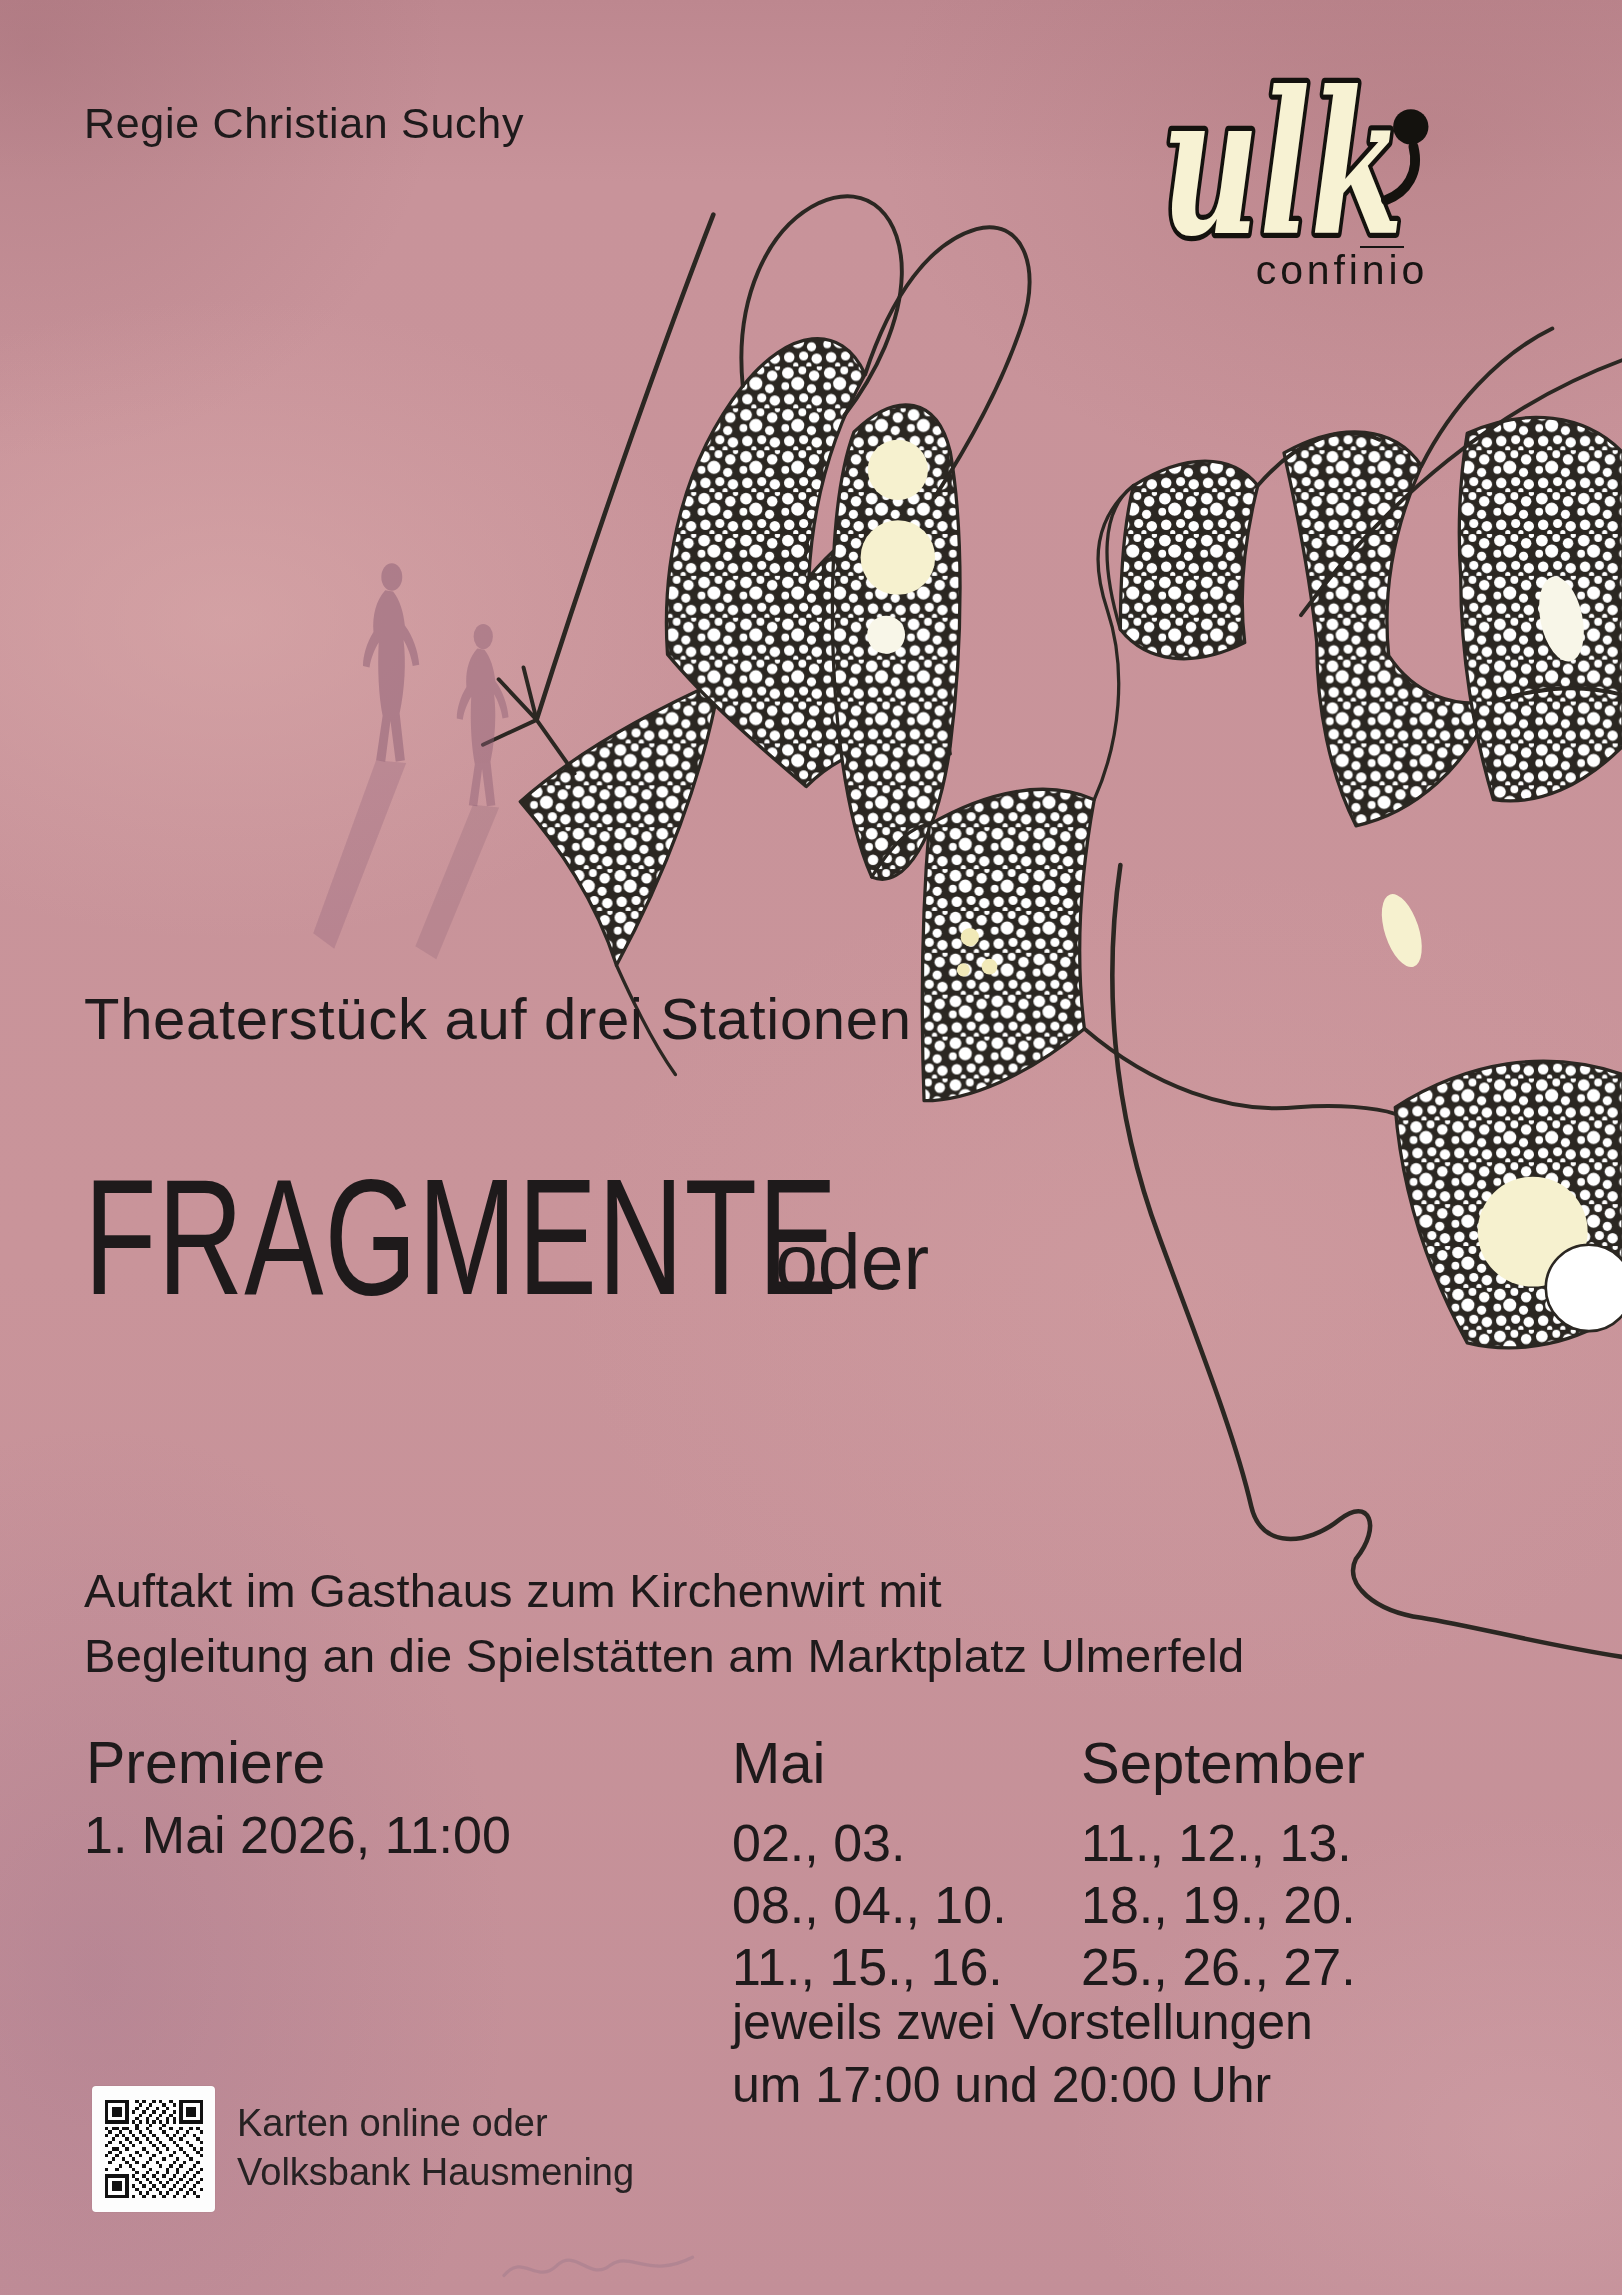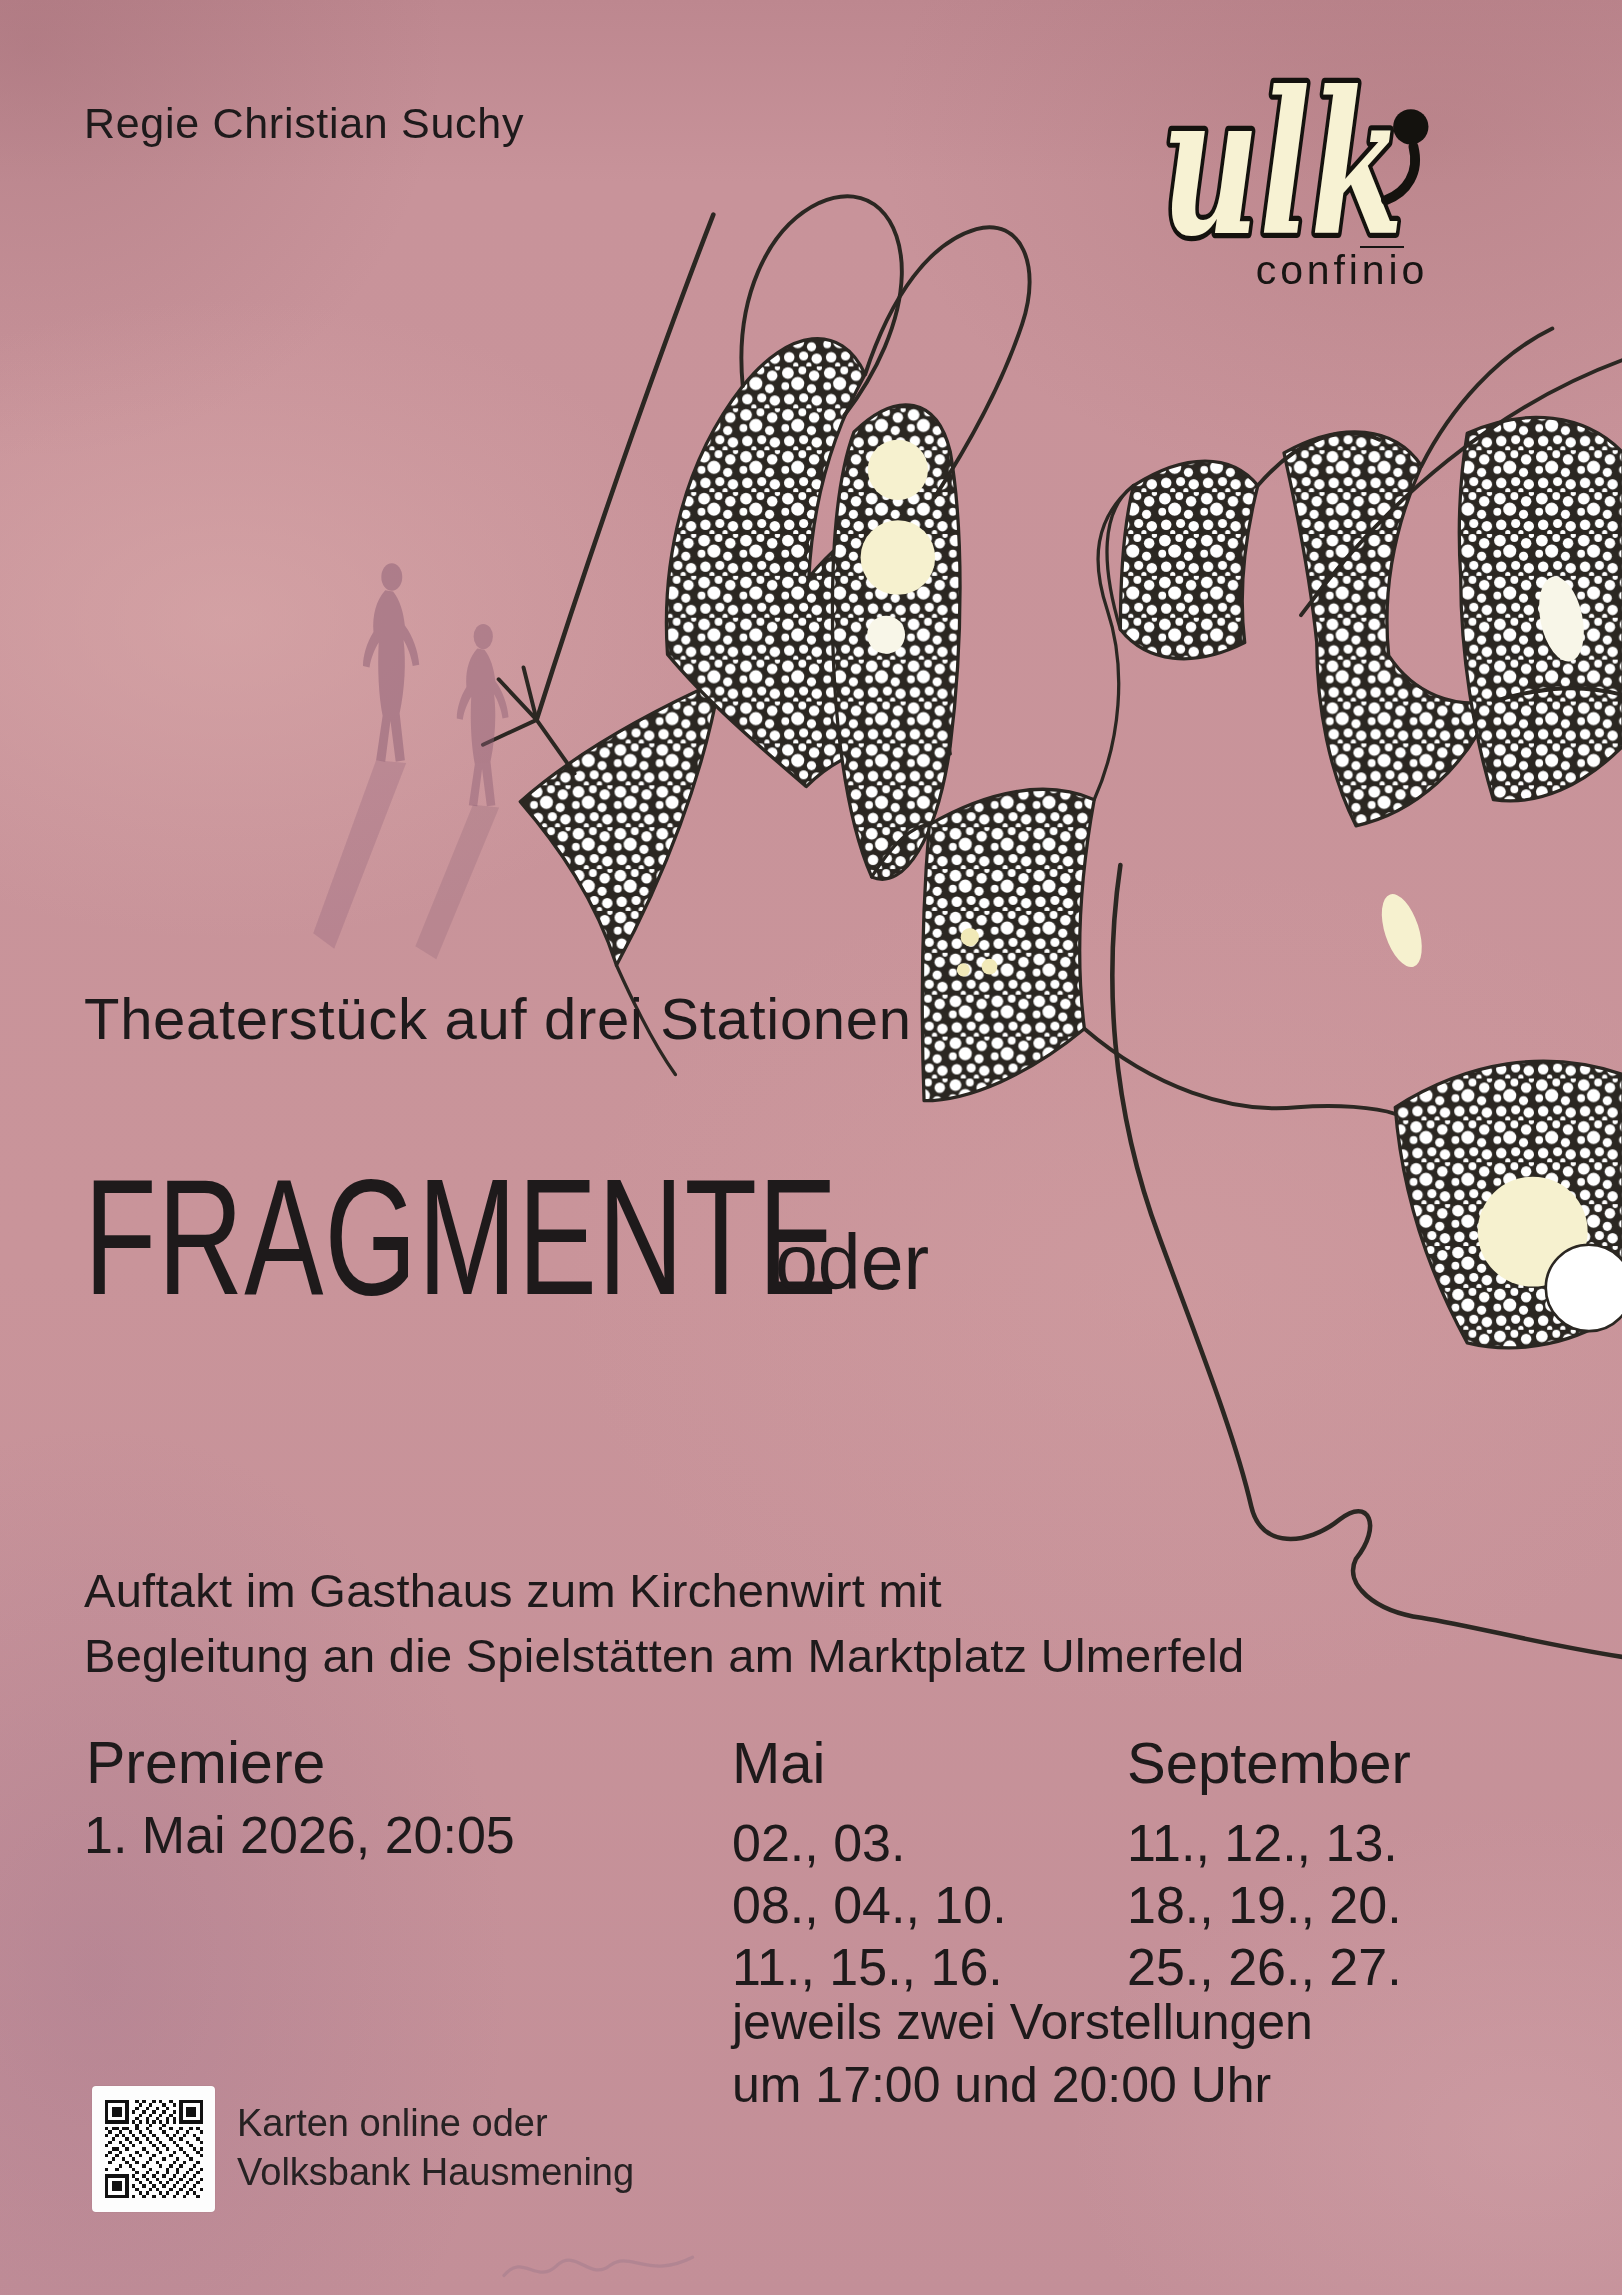--- a/index.html
+++ b/index.html
@@ -26,21 +26,21 @@
   .ovl::after{content:"";position:absolute;left:-2px;right:-2px;top:-1.3px;height:2.6px;background:#181513;}
   .tagline{left:84px;top:985px;font-size:58px;letter-spacing:0.7px;}
   .title-main{left:84px;top:1155px;font-size:165px;line-height:1;white-space:nowrap;
     display:inline-block;transform:scaleX(.72);transform-origin:0 80%;letter-spacing:1.3px;}
   .title-oder{left:775px;top:1218px;font-size:77px;}
   .subtitle{left:84px;top:1320px;font-size:65px;letter-spacing:0.7px;white-space:nowrap;}
   .desc{left:84px;top:1559px;font-size:47px;line-height:1.38;letter-spacing:0.3px;}
   .premiere-label{left:86px;top:1729px;font-size:59px;}
   .premiere-date{left:84px;top:1805px;font-size:52px;}
   .col-may{left:732px;top:1729px;}
-  .col-sep{left:1081px;top:1729px;margin-left:46px;}
+  .col-sep{left:1081px;top:1729px;}
   .sched-label{font-size:58px;margin:0 0 15.7px 0;}
   .sched-row{font-size:52px;line-height:1.2;margin:0;}
   .times{left:732px;top:1991px;font-size:50px;line-height:1.25;}
   .qr-card{left:92px;top:2086px;width:123px;height:126px;background:#fdfdfd;border-radius:3.9px;
     display:flex;align-items:center;justify-content:center;box-shadow:0 0 1.3px rgba(0,0,0,.15);}
   .tickets{left:237px;top:2099px;font-size:38px;line-height:1.28;color:#272223;}
   svg text{font-family:"DejaVu Serif",serif;}
 </style>
 </head>
 <body>
@@ -133,21 +133,21 @@
 
   <div class="abs title-main">FRAGMENTE</div>
   <div class="abs title-oder">oder</div>
 
   <div class="abs desc">
     <div>Auftakt im Gasthaus zum Kirchenwirt mit</div>
     <div>Begleitung an die Spielstätten am Marktplatz Ulmerfeld</div>
   </div>
 
   <div class="abs premiere-label">Premiere</div>
-  <div class="abs premiere-date">1. Mai 2026, 20:05</div>
+  <div class="abs premiere-date">1. Mai 2026, 11:00</div>
 
   <div class="abs col-may">
     <div class="sched-label">Mai</div>
     <p class="sched-row">02., 03.</p>
     <p class="sched-row">08., 04., 10.</p>
     <p class="sched-row">11., 15., 16.</p>
   </div>
 
   <div class="abs col-sep">
     <div class="sched-label">September</div>

